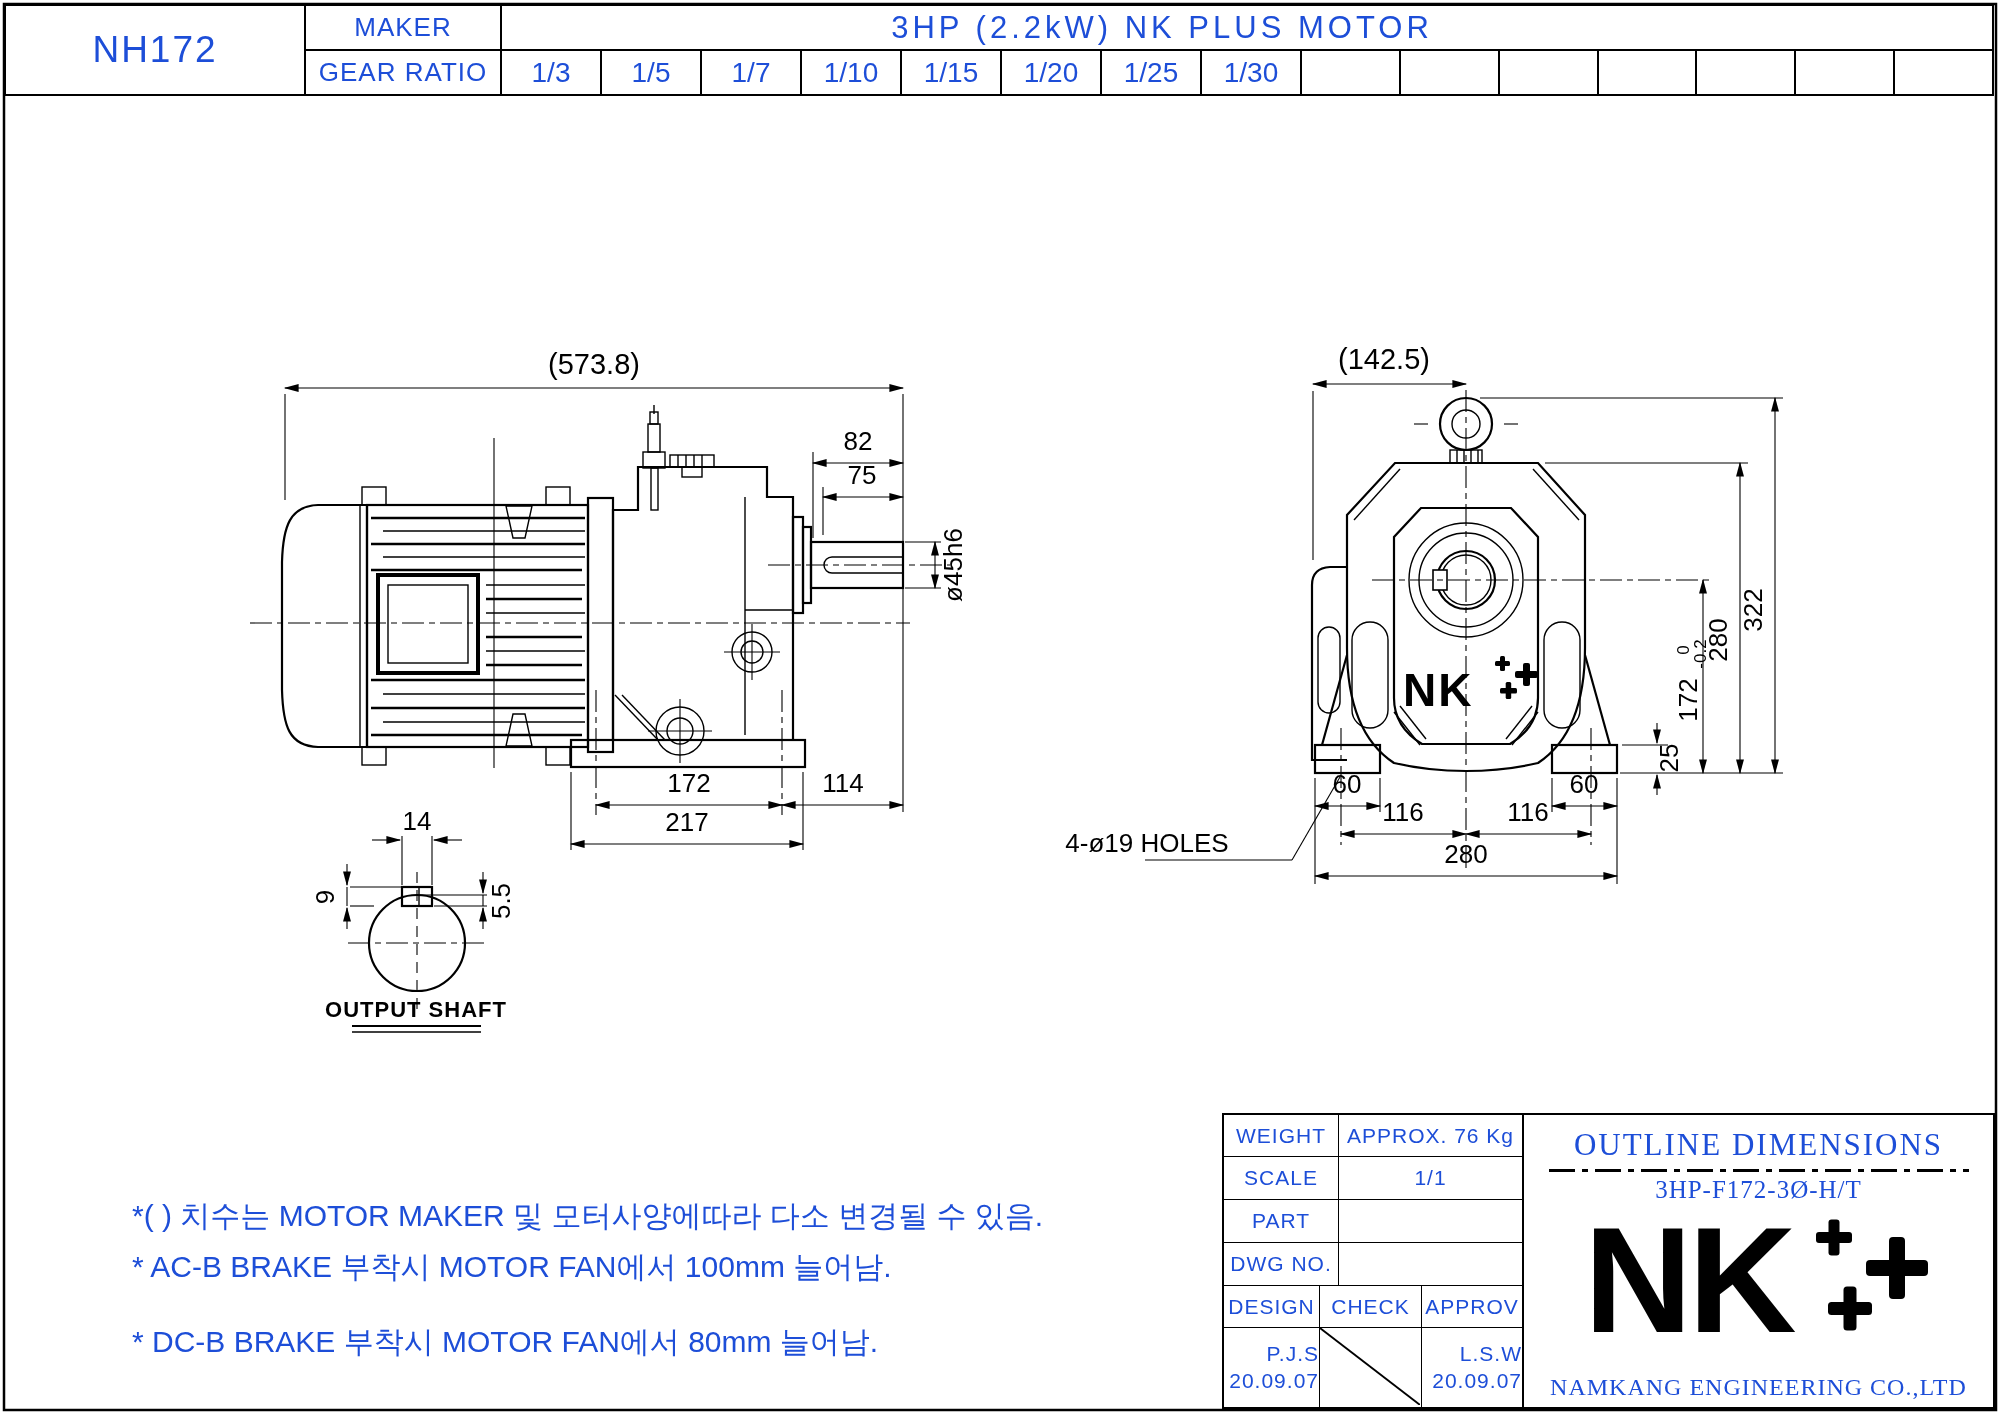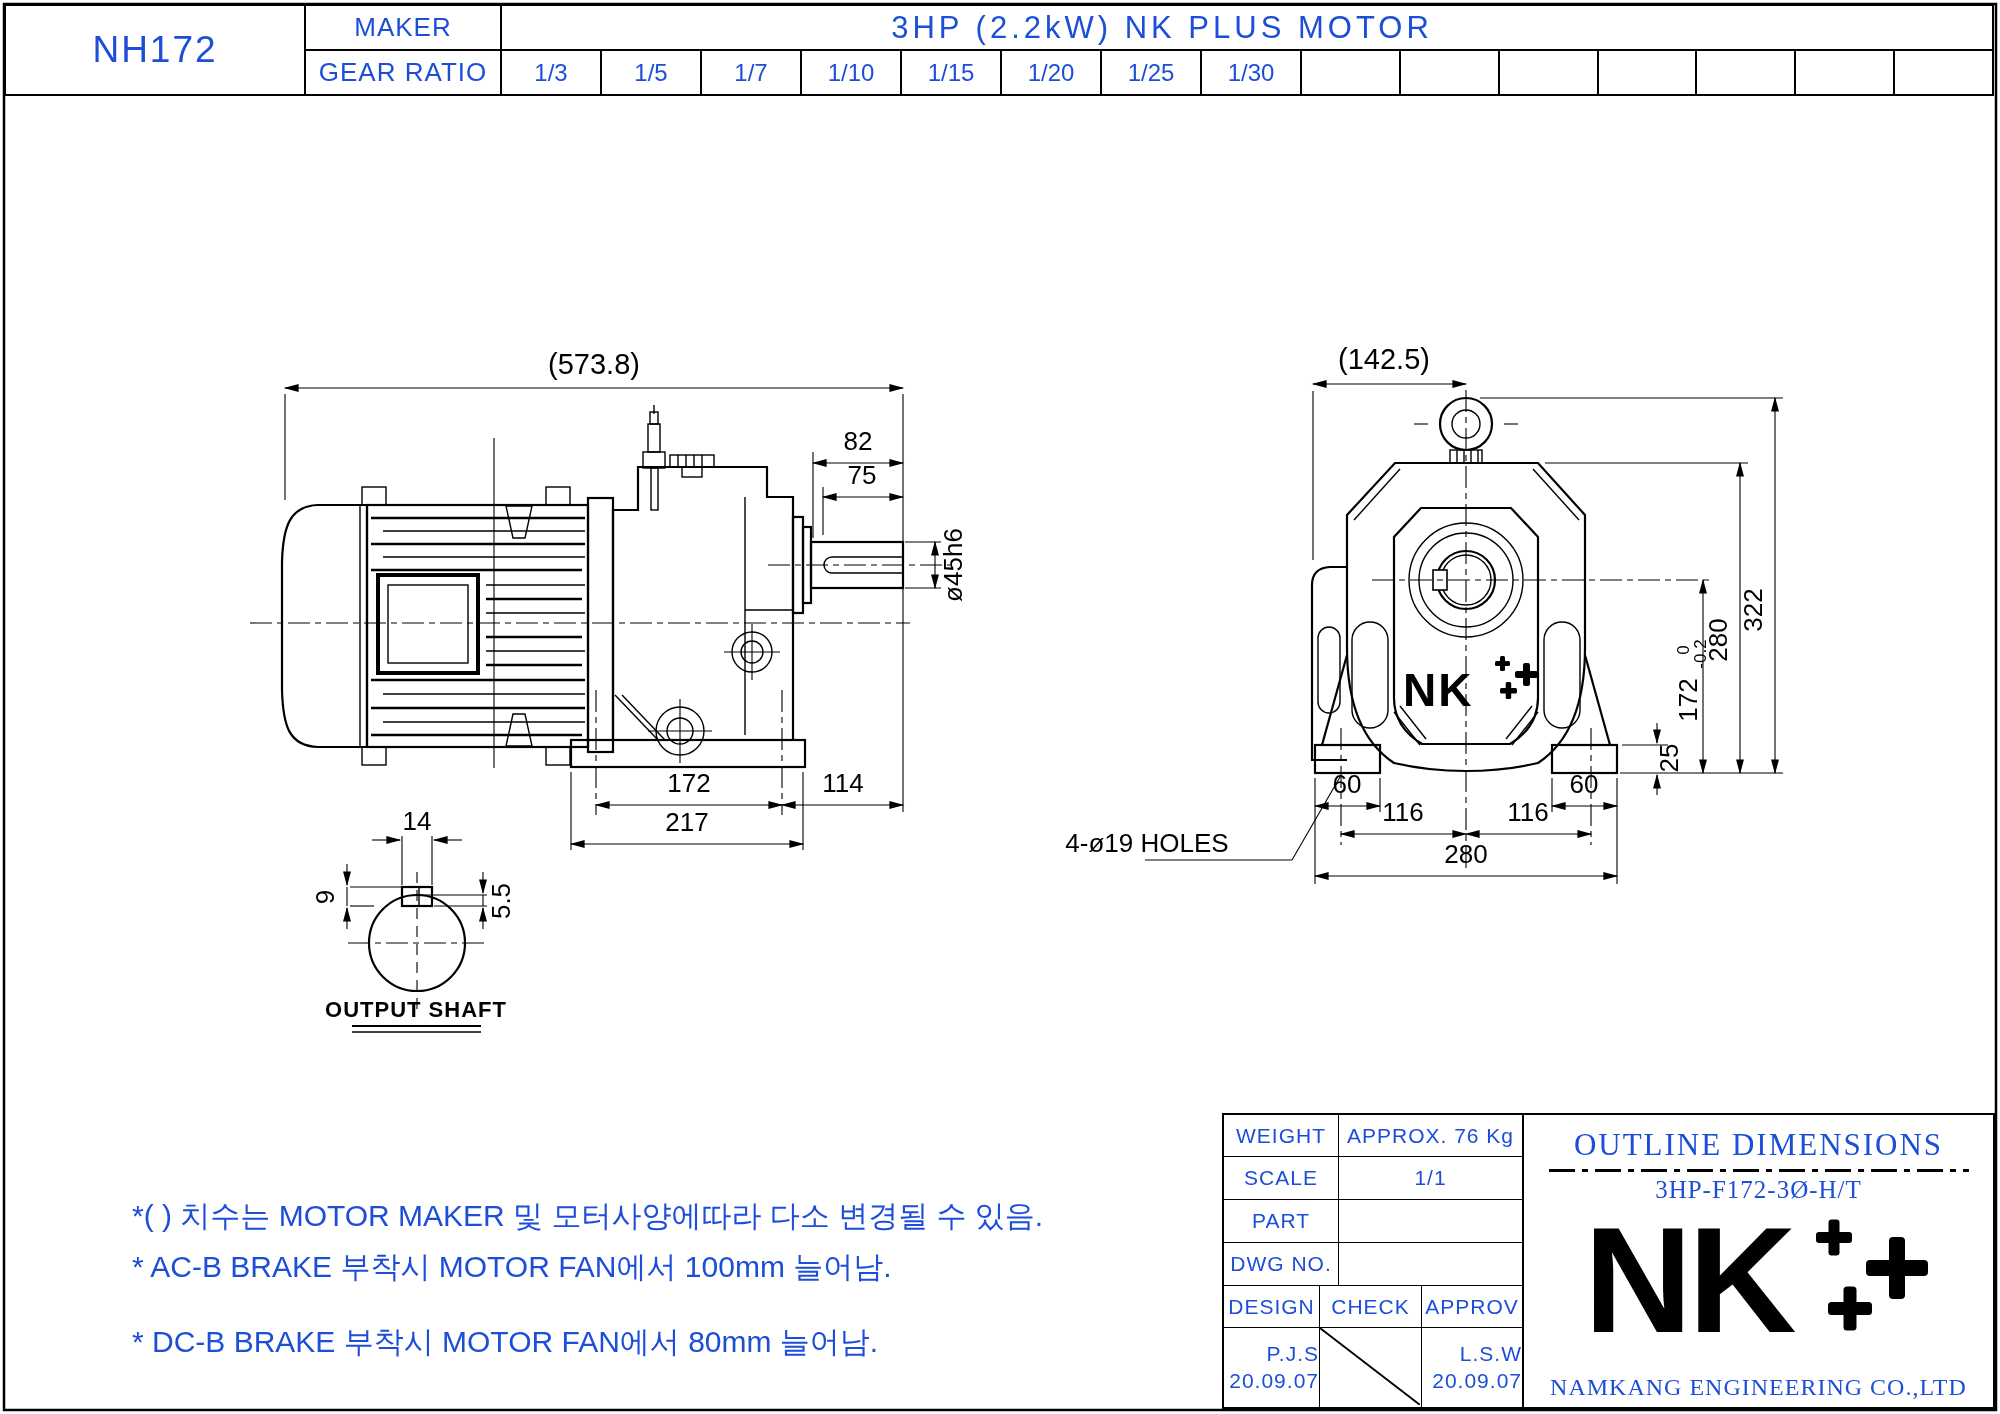--- a/index.html
+++ b/index.html
@@ -11,21 +11,21 @@
   .hdr-model{width:300px;border-right:2px solid #000;display:flex;align-items:center;
        justify-content:center;font-size:37px;letter-spacing:2px;box-sizing:border-box;}
   .hdr-sub{width:196px;border-right:2px solid #000;display:flex;flex-direction:column;box-sizing:border-box;}
   .hdr-sub>div{flex:1;display:flex;align-items:center;justify-content:center;font-size:26px;letter-spacing:1px;box-sizing:border-box;}
   .hdr-sub>div:first-child{border-bottom:2px solid #000;}
   .hdr-main{flex:1;display:flex;flex-direction:column;box-sizing:border-box;}
   .hdr-title{flex:1;border-bottom:2px solid #000;display:flex;align-items:center;justify-content:center;
        font-size:31px;letter-spacing:4px;box-sizing:border-box;padding-right:170px;}
   .hdr-ratios{flex:1;display:flex;box-sizing:border-box;}
   .hdr-ratios .rc{width:100px;border-right:2px solid #000;display:flex;align-items:center;
-       justify-content:center;font-size:24px;box-sizing:border-box;}
+       justify-content:center;font-size:28px;box-sizing:border-box;}
   .hdr-ratios .re{flex:1;border-right:2px solid #000;box-sizing:border-box;}
   .hdr-ratios .re:last-child{border-right:none;}
   
   .note{position:absolute;left:132px;font-size:30px;letter-spacing:0px;white-space:pre;}
   
   #tb{position:absolute;left:1222px;top:1113px;width:773px;height:296px;
       border:2.5px solid #000;display:flex;box-sizing:border-box;background:#fff;}
   #tb .grid{width:300px;display:flex;flex-direction:column;border-right:2px solid #000;box-sizing:border-box;}
   #tb .row{display:flex;box-sizing:border-box;border-bottom:1.8px solid #000;}
   #tb .row:last-child{border-bottom:none;}

